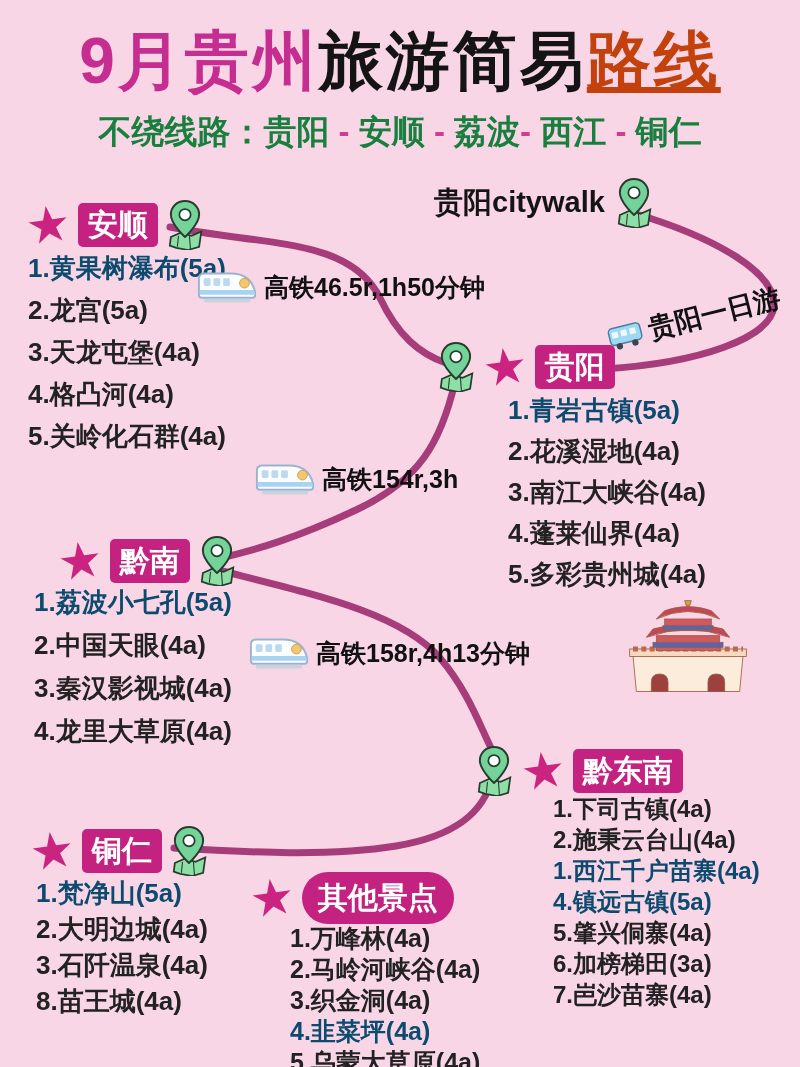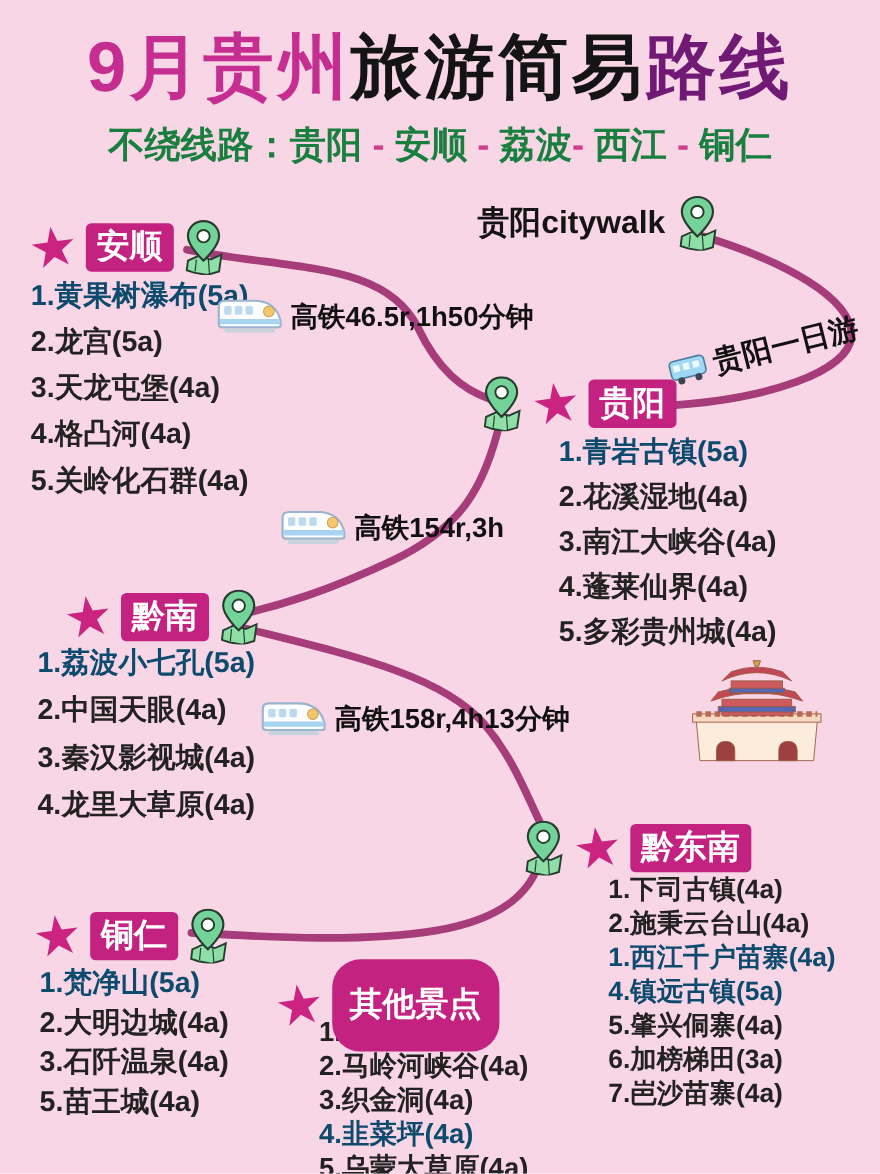--- a/index.html
+++ b/index.html
@@ -20,21 +20,21 @@
     position:absolute;top:110px;left:0;width:100%;text-align:center;
     font-size:33px;font-weight:800;white-space:nowrap;z-index:2
   }
 
   .node{position:absolute;display:flex;align-items:center;gap:7px;z-index:4}
   .star{color:#cb2380;font-size:50px;line-height:1;transform:rotate(-8deg);font-weight:400}
   .region-box{
     background:#c32281;color:#ffffff;font-weight:800;font-size:30px;
     padding:3px 10px;border-radius:5px;line-height:1.25;white-space:nowrap
   }
-  .region-box.rounded{border-radius:26px;padding:23px 16px}
+  .region-box.rounded{border-radius:26px;padding:7px 16px}
   .pin{width:40px;height:50px;flex:0 0 auto}
 
   .citywalk{position:absolute;left:434px;top:178px;display:flex;align-items:center;gap:9px;z-index:4;
     font-size:29px;font-weight:800;color:#141414;white-space:nowrap}
 
   .list{position:absolute;z-index:3;color:#222222;font-weight:600;white-space:nowrap}
   .list .li{font-size:26px;line-height:32px;margin-bottom:10px}
   .list .li.red{color:#0c4a6e}
   .list-anshun{left:28px;top:252px}
   .list-guiyang{left:508px;top:394px}
@@ -47,21 +47,21 @@
   .list-tongren .li{line-height:30px;margin-bottom:6px}
   .list-others{left:290px;top:925px}
   .list-others .li{font-size:25px;line-height:27px;margin-bottom:4px}
 
   .transport{position:absolute;display:flex;align-items:center;gap:6px;z-index:3;
     color:#111111;font-weight:800;font-size:25px;white-space:nowrap}
   .transport .train{width:62px;height:42px}
   .transport .bus{width:36px;height:28px}
   .t1{left:196px;top:266px}
   .t2{left:254px;top:458px}
-  .t3{left:236px;top:632px}
+  .t3{left:248px;top:632px}
   .t4{left:226px;top:808px}
   .t5{left:608px;top:322px;transform:rotate(-14deg);transform-origin:left center;font-size:27px}
 
   .tower{position:absolute;left:613px;top:594px;z-index:1}
 </style>
 </head>
 <body>
 
 <div class="canvas">
 
@@ -94,21 +94,21 @@
   </svg>
 
   <svg class="routes" width="800" height="1067" viewBox="0 0 800 1067">
     <path d="M170 227 C268 246 350 238 380 298 C398 336 420 354 446 363"></path>
     <path d="M633 213 C714 237 776 272 774 306 C771 338 700 363 604 369"></path>
     <path d="M455 382 C441 442 420 480 356 510 C298 537 258 550 212 560"></path>
     <path d="M214 569 C312 594 400 612 440 658 C468 691 479 724 493 752"></path>
     <path d="M492 778 C484 812 456 836 396 846 C328 857 246 852 174 848"></path>
   </svg>
 
-  <div class="title"><span style="color: rgb(197, 45, 144);">9月贵州</span><span style="color: rgb(20, 20, 20);">旅游简易</span><span style="color: #701a75;">路线</span></div>
+  <div class="title"><span style="color: rgb(197, 45, 144);">9月贵州</span><span style="color: rgb(20, 20, 20);">旅游简易</span><span style="color: #c2410c; text-decoration: underline;">路线</span></div>
   <div class="subtitle"><span style="color: rgb(24, 127, 62);">不绕线路：贵阳</span><span style="color: rgb(207, 62, 142);"> - </span><span style="color: rgb(24, 127, 62);">安顺</span><span style="color: rgb(207, 62, 142);"> - </span><span style="color: rgb(24, 127, 62);">荔波</span><span style="color: rgb(207, 62, 142);">- </span><span style="color: rgb(24, 127, 62);">西江</span><span style="color: rgb(207, 62, 142);"> - </span><span style="color: rgb(24, 127, 62);">铜仁</span></div>
 
   <div class="citywalk">
     <span>贵阳citywalk</span>
     <svg class="pin" viewBox="0 0 36 46">
         <use href="#icon-pin"></use>
       </svg>
   </div>
 
   <div class="node" style="left:26px;top:200px">
@@ -182,21 +182,21 @@
       <div class="li red">1.西江千户苗寨(4a)</div>
       <div class="li red">4.镇远古镇(5a)</div>
       <div class="li">5.肇兴侗寨(4a)</div>
       <div class="li">6.加榜梯田(3a)</div>
       <div class="li">7.岜沙苗寨(4a)</div>
     </div>
   <div class="list list-tongren">
       <div class="li red">1.梵净山(5a)</div>
       <div class="li">2.大明边城(4a)</div>
       <div class="li">3.石阡温泉(4a)</div>
-      <div class="li">5.苗王城(4a)</div>
+      <div class="li">8.苗王城(4a)</div>
     </div>
   <div class="list list-others">
       <div class="li">1.万峰林(4a)</div>
       <div class="li">2.马岭河峡谷(4a)</div>
       <div class="li">3.织金洞(4a)</div>
       <div class="li red">4.韭菜坪(4a)</div>
       <div class="li">5.乌蒙大草原(4a)</div>
     </div>
 
   <div class="transport t1">

